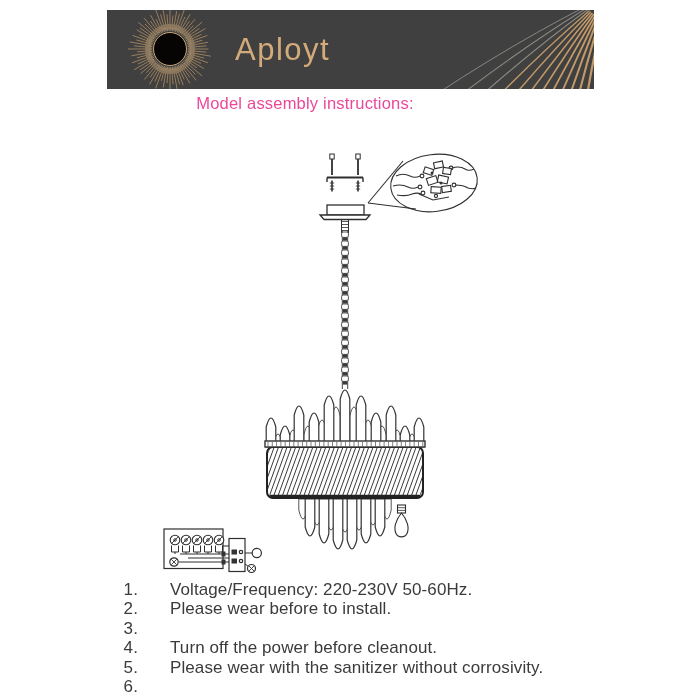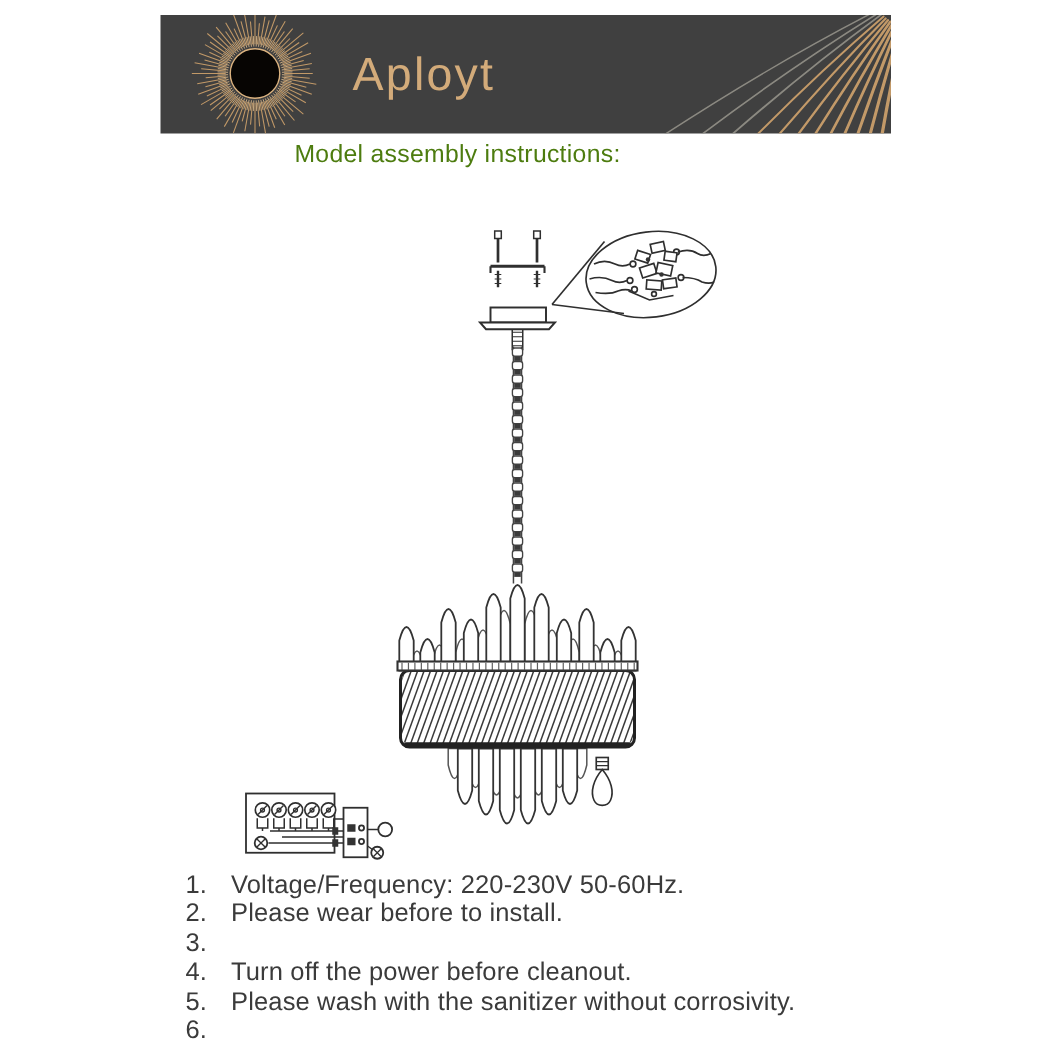--- a/index.html
+++ b/index.html
@@ -5,29 +5,29 @@
   html,body{margin:0;padding:0;background:#ffffff;}
   .page{position:relative;width:700px;height:700px;background:#fff;overflow:hidden;
         font-family:"Liberation Sans","DejaVu Sans",sans-serif;color:#3b3b3b;}
   
   .banner{position:absolute;left:107px;top:10px;width:487px;height:79px;background:#404040;overflow:hidden;}
   .banner svg{position:absolute;left:0;top:0;}
   .brand{position:absolute;left:128px;top:23px;font-size:31px;font-weight:400;
          letter-spacing:1.5px;color:#d3ab7a;line-height:33px;}
   
   .titles{position:absolute;left:0;top:94px;width:610px;text-align:center;
-          font-size:16.5px;line-height:19px;color:#4d7c0f;letter-spacing:.2px;}
+          font-size:16.5px;line-height:19px;color:#ec4899;letter-spacing:.2px;}
   
   .diagram{position:absolute;left:0;top:0;width:700px;height:700px;pointer-events:none;}
   
   .instructions{position:absolute;left:110px;top:580px;width:540px;font-size:17px;
                 line-height:19.4px;color:#3b3b3b;letter-spacing:.1px;}
   .inst-row{display:flex;}
   .inst-num{width:28px;text-align:right;flex:0 0 28px;}
-  .inst-text{margin-left:16px;}
+  .inst-text{margin-left:32px;}
 </style>
 </head>
 <body>
 
 <div class="page">
 
   <header class="banner">
     <svg id="banner-art" width="487" height="79" viewBox="0 0 487 79">
         <g>
           <line x1="82.5" y1="39" x2="101.5" y2="39" stroke="#c99e6a" stroke-width="0.7" opacity="0.95"></line>
@@ -505,19 +505,19 @@
     </div>
     <div class="inst-row">
       <span class="inst-num">3.</span>
     </div>
     <div class="inst-row">
       <span class="inst-num">4.</span>
       <span class="inst-text">Turn off the power before cleanout.</span>
     </div>
     <div class="inst-row">
       <span class="inst-num">5.</span>
-      <span class="inst-text">Please wash with the sanitizer without corrosivity.</span>
+      <span class="inst-text">Please wear with the sanitizer without corrosivity.</span>
     </div>
     <div class="inst-row">
       <span class="inst-num">6.</span>
     </div>
   </div>
 </div>
 
 </body></html>

